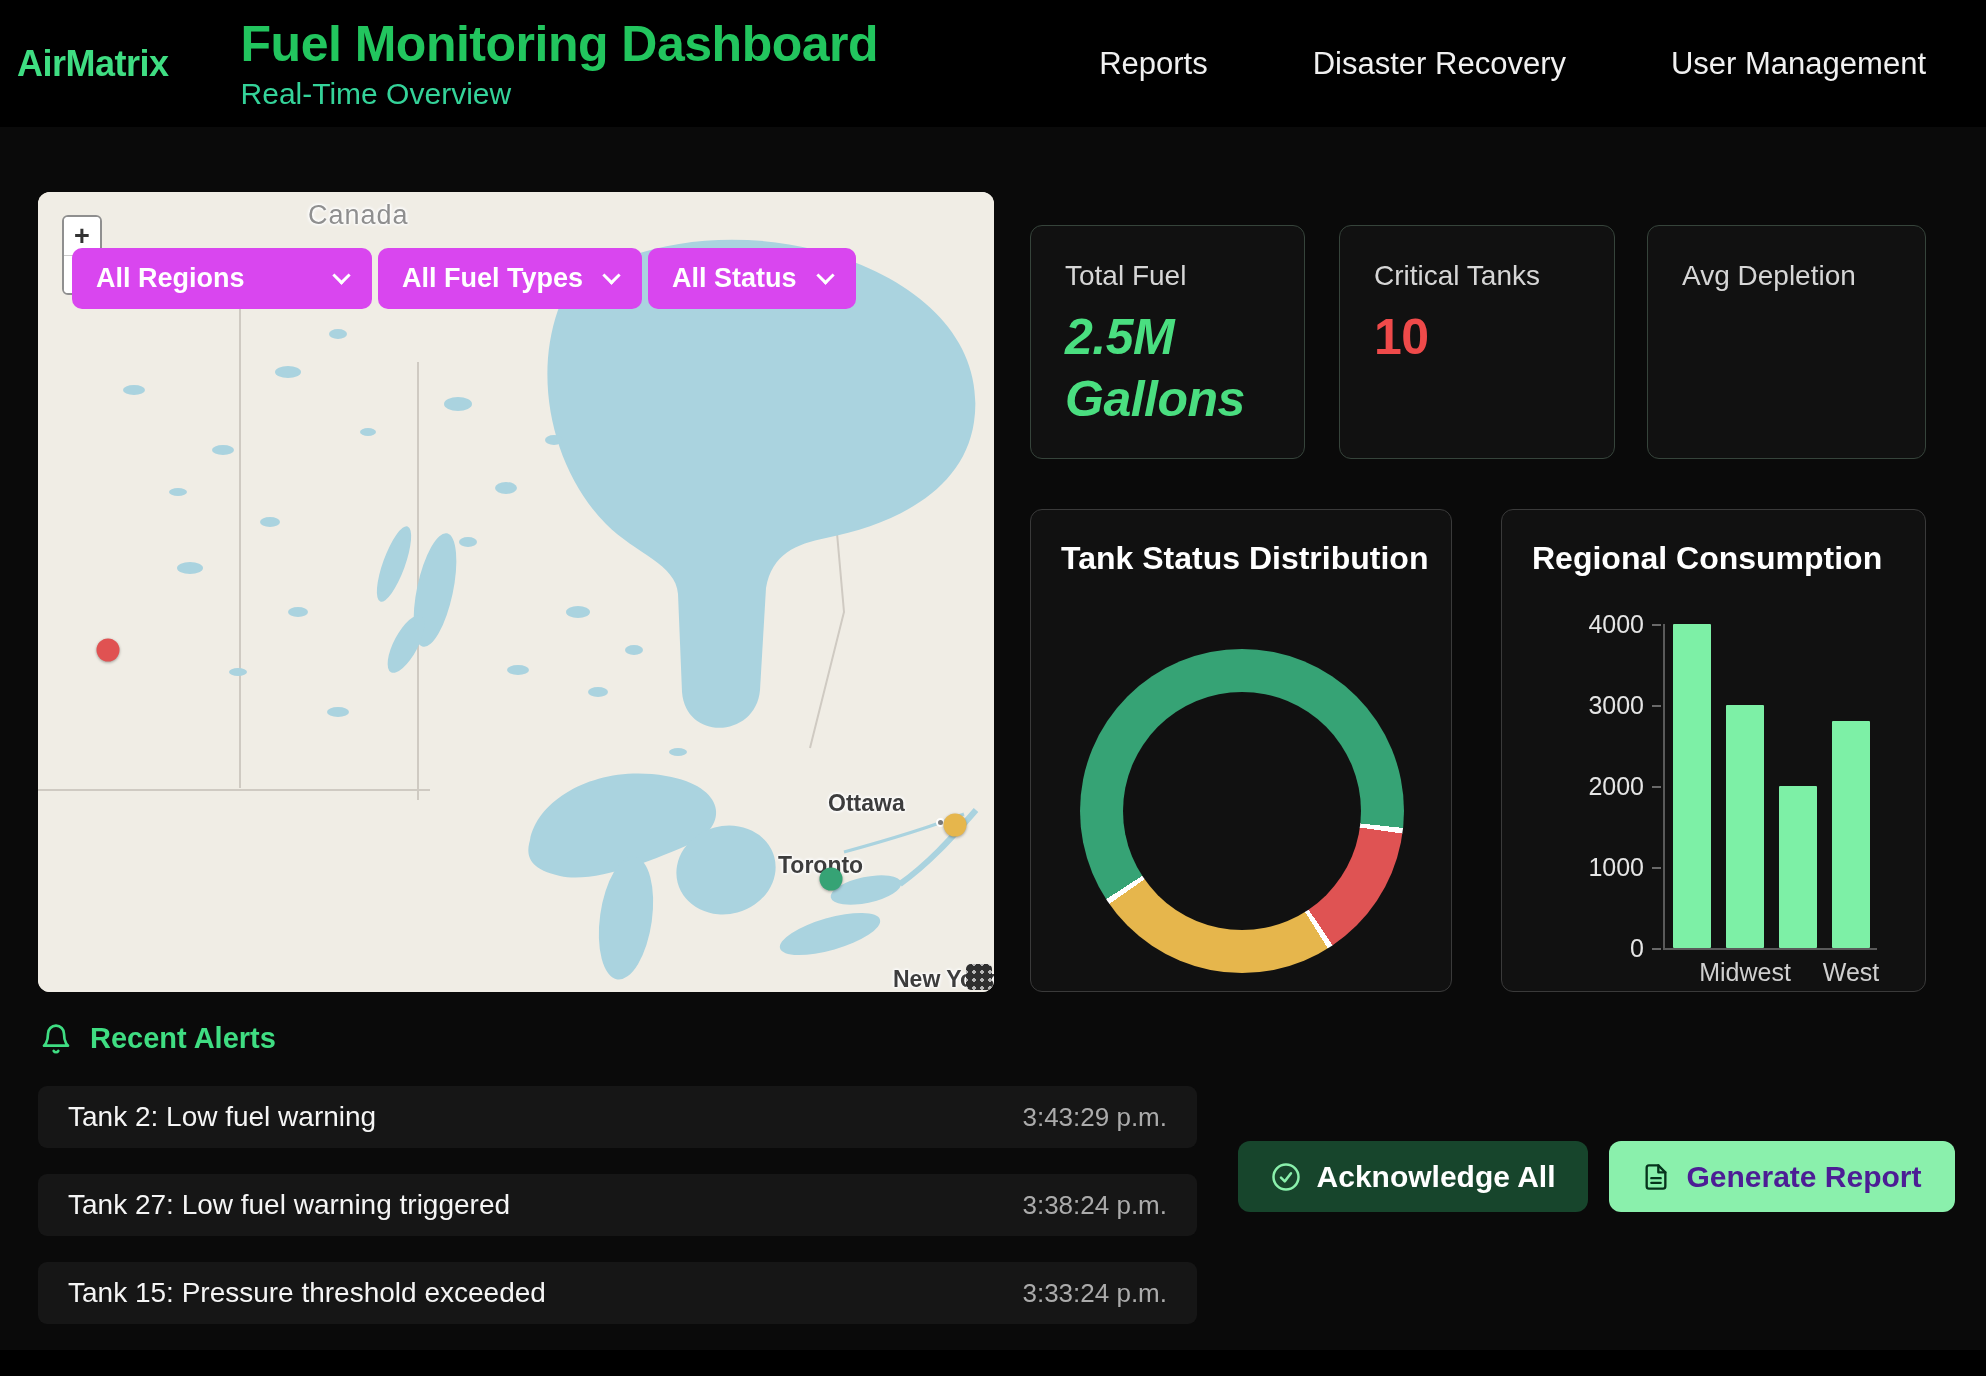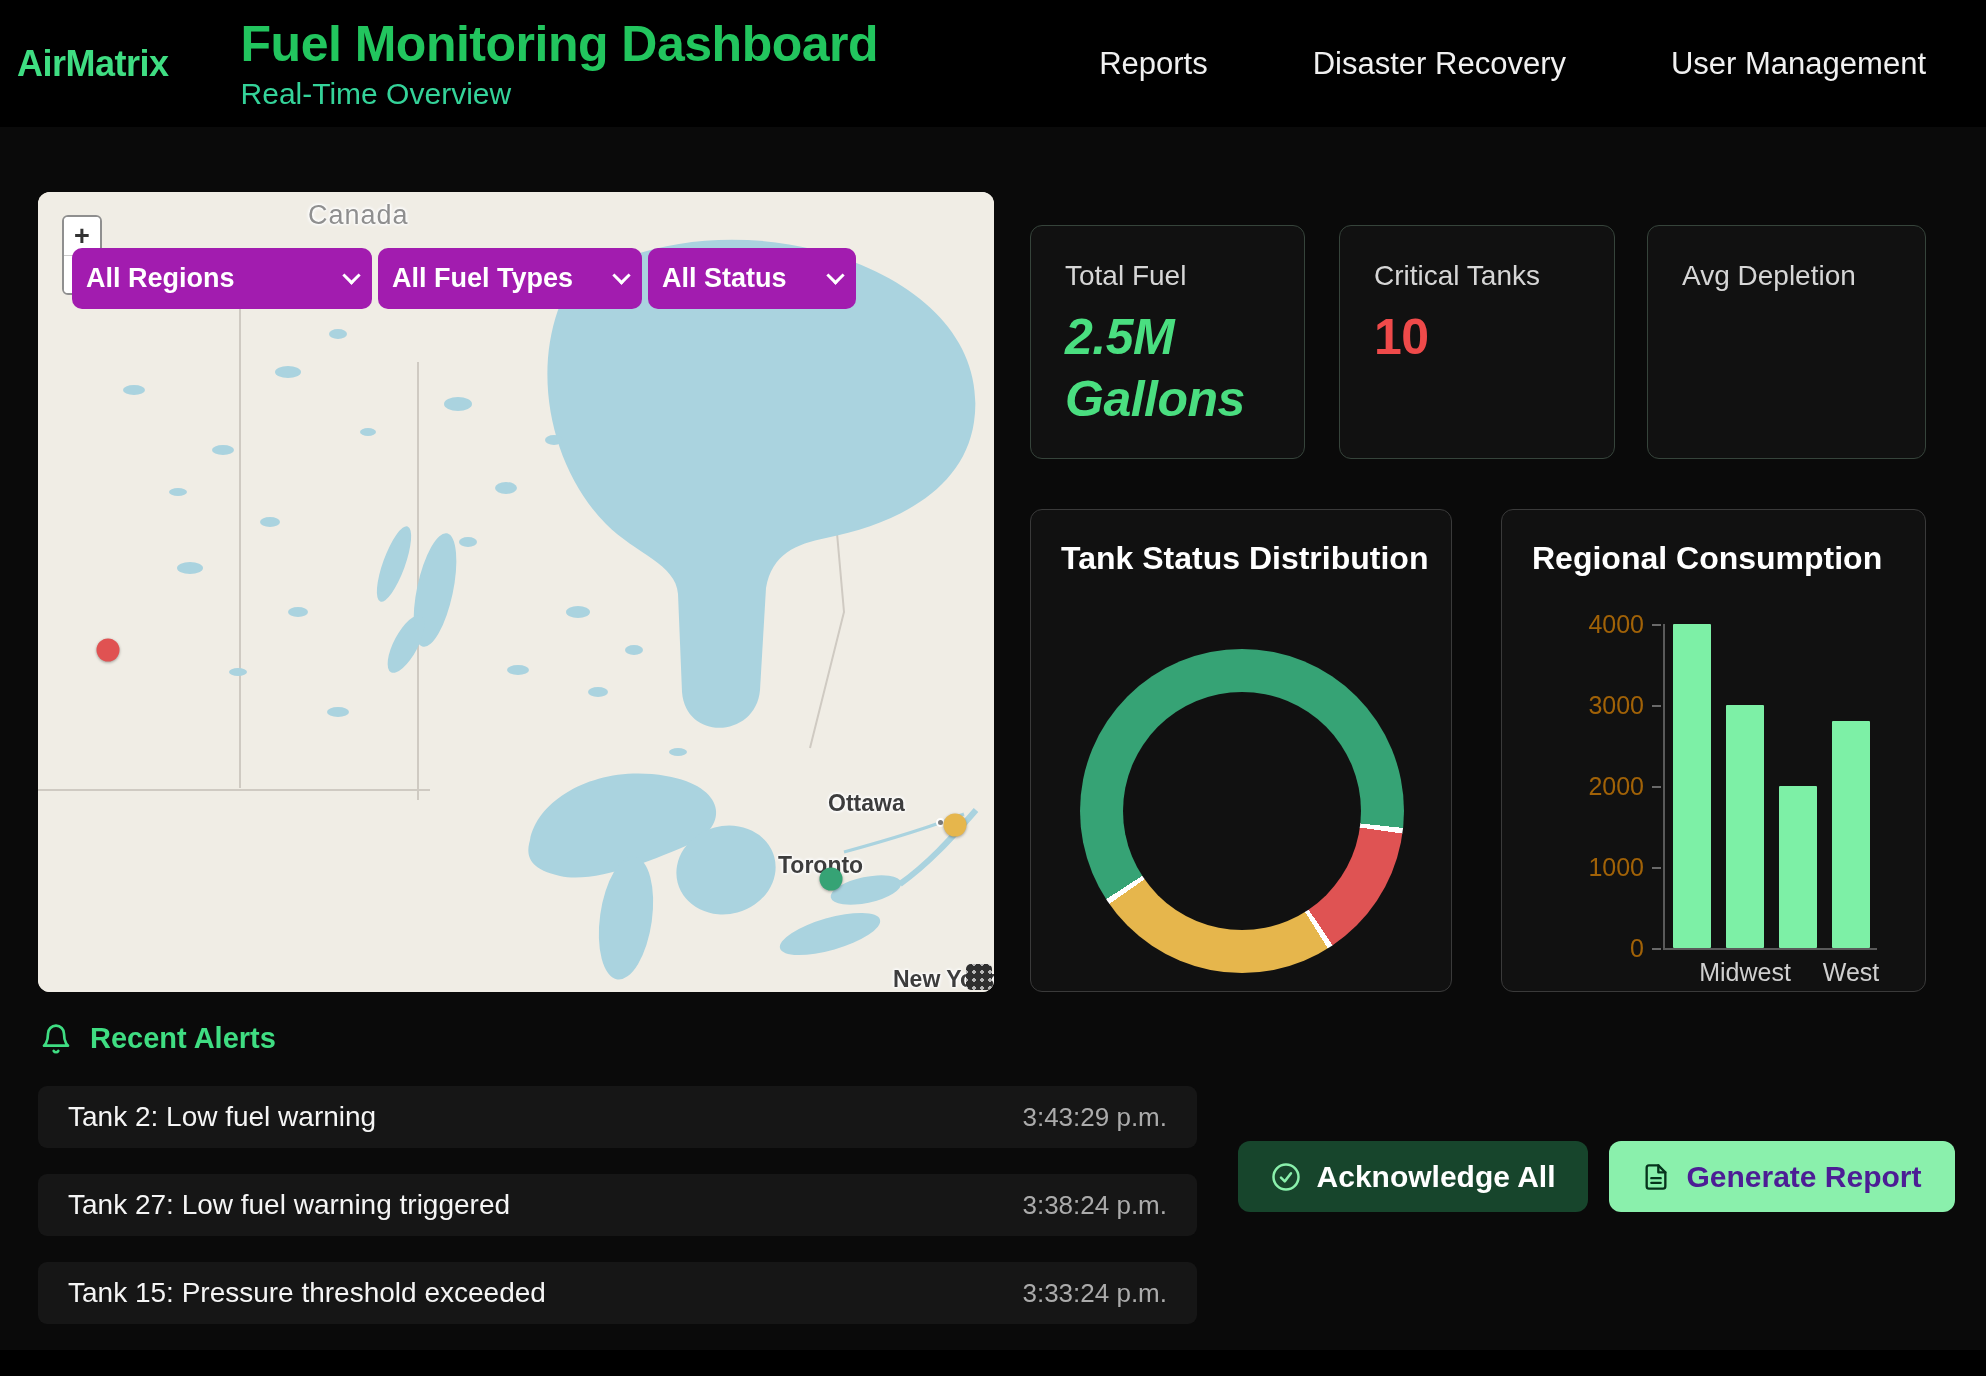--- a/index.html
+++ b/index.html
@@ -32,22 +32,22 @@
   .map-marker{position:absolute;width:23px;height:23px;border-radius:50%;
     transform:translate(-50%,-50%);box-shadow:0 1px 3px rgba(0,0,0,.35);cursor:pointer;z-index:6;}
   .city-dot{position:absolute;width:9px;height:9px;border-radius:50%;background:#7a7a7a;border:2px solid #fff;z-index:4;}
   .zoom-ctrl{position:absolute;left:24px;top:23px;width:40px;border:2px solid #8f8f8f;
     border-radius:6px;overflow:hidden;background:#fff;z-index:5;}
   .zoom-btn{height:38px;display:flex;align-items:center;justify-content:center;
     font-size:27px;font-weight:bold;color:#333;cursor:pointer;background:#fff;}
   .zoom-btn + .zoom-btn{border-top:1px solid #ccc;}
   .filters{position:absolute;left:34px;top:56px;display:flex;gap:6px;z-index:10;}
   .filter-pill{
-    height:61px;background:#a21caf;border-radius:10px;display:flex;align-items:center;
-    justify-content:space-between;padding:0 14px;color:#fff;font-size:27px;font-weight:bold;
+    height:61px;background:#d946ef;border-radius:10px;display:flex;align-items:center;
+    justify-content:space-between;padding:0 24px;color:#fff;font-size:27px;font-weight:bold;
     cursor:pointer;white-space:nowrap;
   }
   .fp1{width:300px;} .fp2{width:264px;} .fp3{width:208px;}
   .chev{width:13px;height:13px;border-right:3px solid #fff;border-bottom:3px solid #fff;
     transform:rotate(45deg);margin-left:22px;margin-top:-7px;flex:none;}
   .resize-handle{position:absolute;right:2px;bottom:2px;width:26px;height:26px;border-radius:5px;
     background:#2f2f2f;z-index:12;cursor:nwse-resize;
     background-image:radial-gradient(#b5b5b5 1.6px, transparent 1.8px);
     background-size:8px 8px;background-position:4px 4px;}
   
@@ -56,21 +56,21 @@
   .stat-label{font-size:28px;color:#d6d6d6;margin-bottom:14px;}
   .stat-value{font-size:50px;font-weight:bold;line-height:1.24;letter-spacing:-0.5px;}
   .chart-card{border:1px solid #3a3a3a;}
   .chart-title{position:absolute;left:30px;top:30px;margin:0;font-size:32px;font-weight:bold;color:#fff;}
   
   .donut{position:absolute;left:49px;top:139px;width:324px;height:324px;border-radius:50%;}
   .donut-hole{position:absolute;left:50%;top:50%;width:238px;height:238px;border-radius:50%;
     transform:translate(-50%,-50%);background:#111;}
   
   .bar-plot{position:absolute;inset:0;}
-  .ytick-label{position:absolute;left:30px;width:112px;text-align:right;color:#a16207;font-size:25px;}
+  .ytick-label{position:absolute;left:30px;width:112px;text-align:right;color:#e5e5e5;font-size:25px;}
   .ytick-dash{position:absolute;left:150px;width:9px;border-top:2px solid #6a6a6a;}
   .axis-y{position:absolute;left:161px;top:114px;height:325px;border-left:2px solid #5a5a5a;}
   .axis-x{position:absolute;left:161px;top:438px;width:214px;border-top:2px solid #5a5a5a;}
   .bar{position:absolute;border-radius:1px;}
   .xtick-label{position:absolute;top:448px;width:120px;text-align:center;color:#cfcfcf;font-size:25px;}
   
   .alerts-title-row{position:absolute;left:40px;top:1022px;display:flex;align-items:center;gap:18px;}
   .alerts-title{font-size:29px;font-weight:bold;color:#3fdd82;}
   .alert-row{
     position:absolute;left:38px;width:1159px;height:62px;background:#161616;border-radius:9px;

